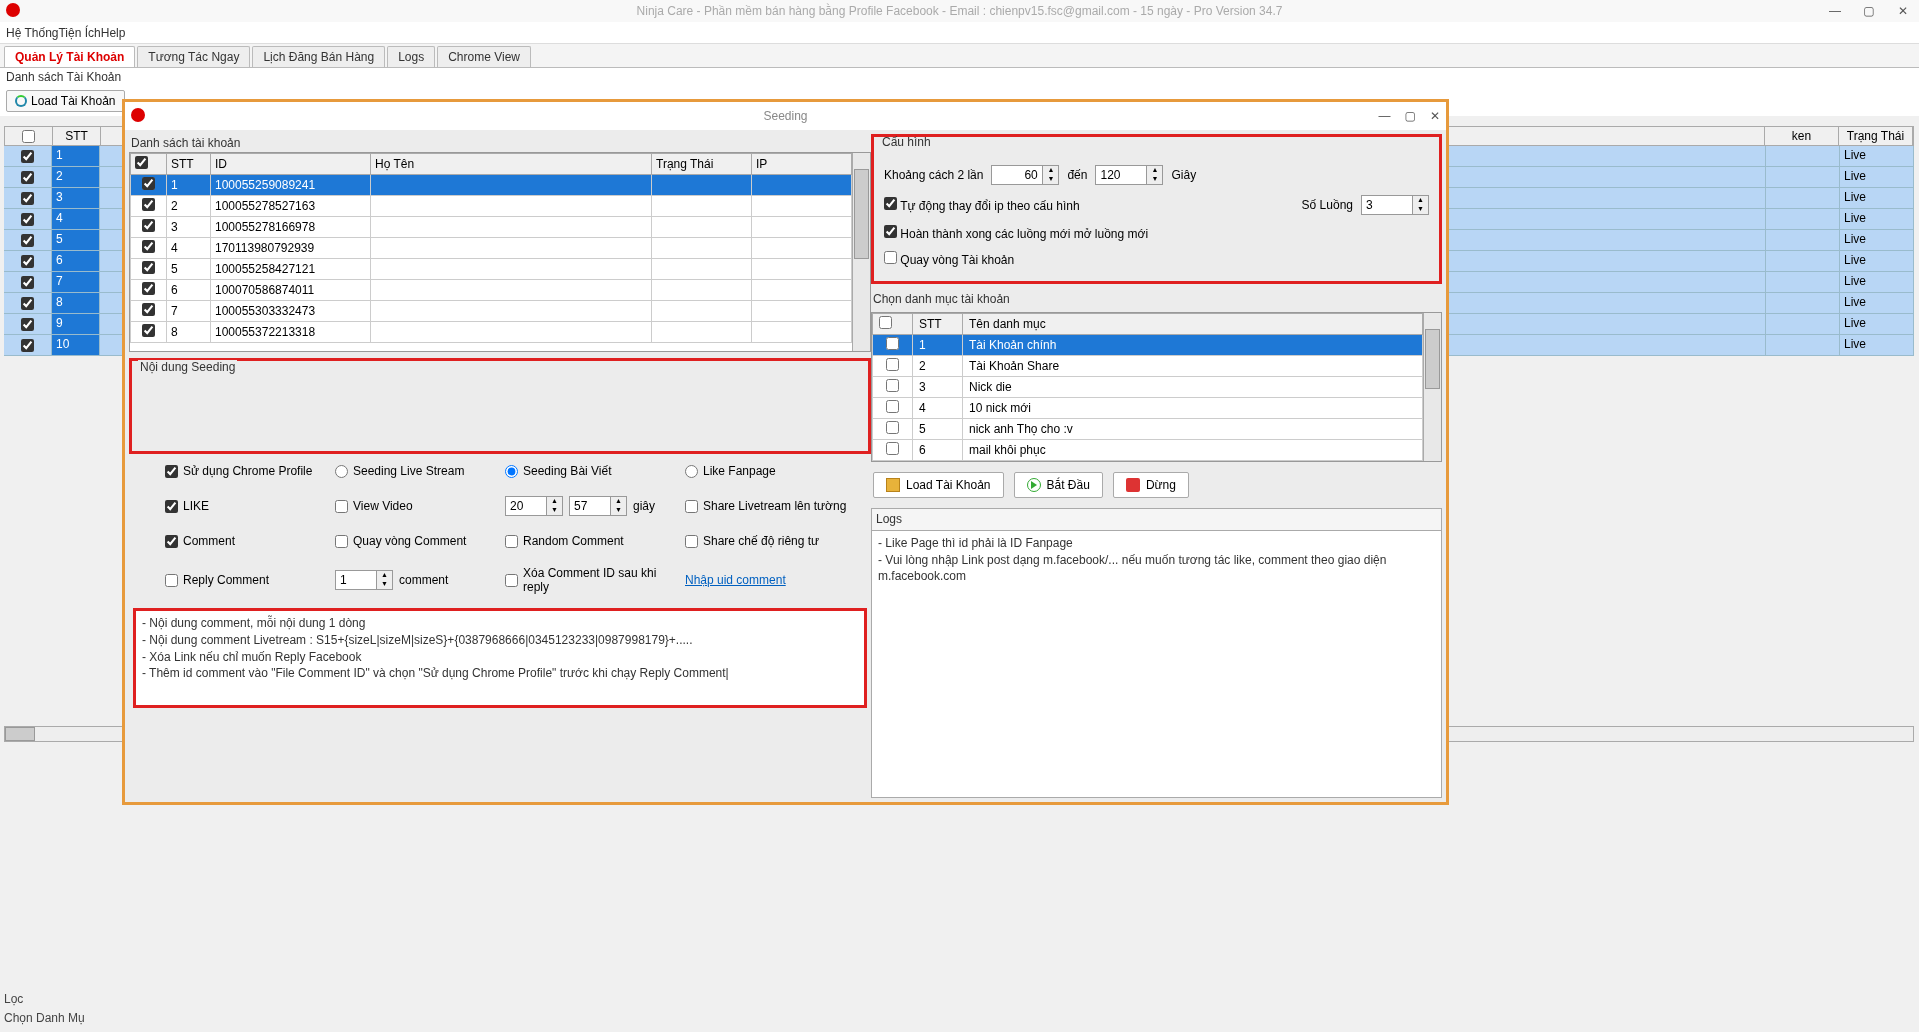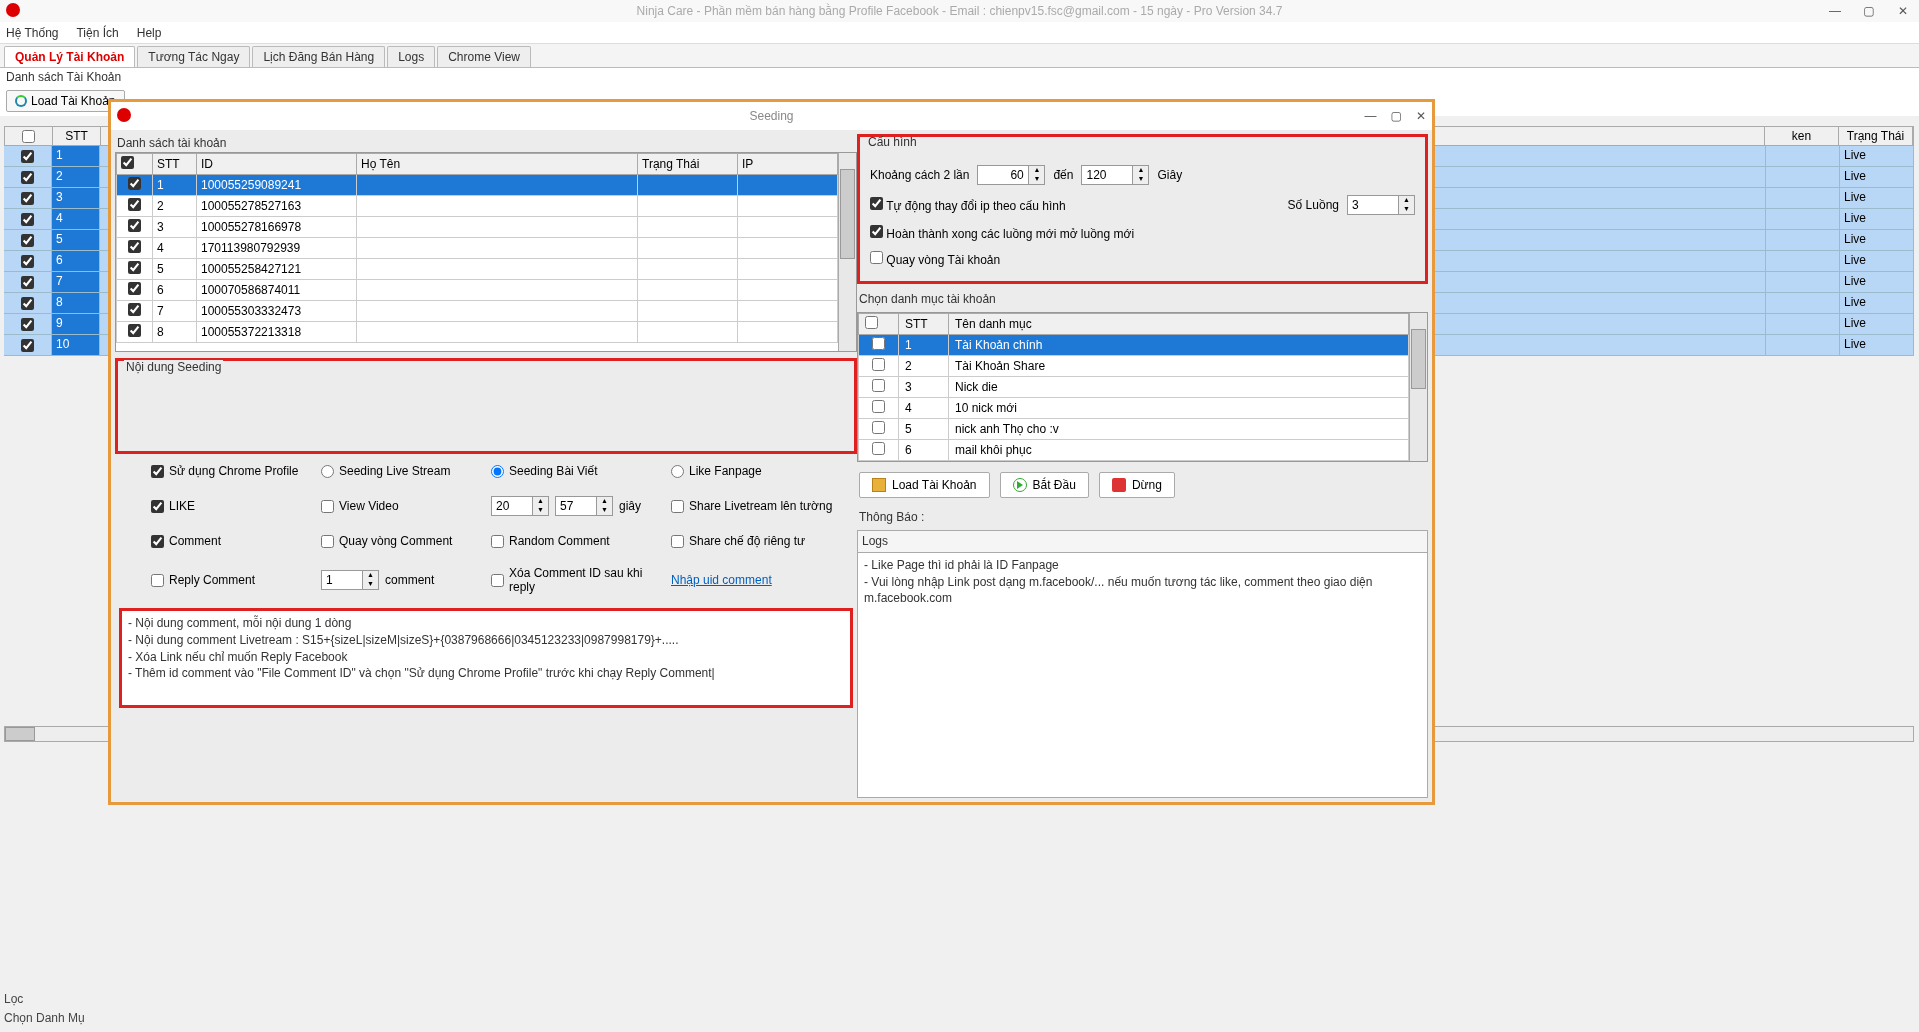--- a/index.html
+++ b/index.html
@@ -4,21 +4,21 @@
 <style>
 * { box-sizing: border-box; margin: 0; padding: 0; font-family: "Segoe UI", Tahoma, sans-serif; font-size: 12px; }
 body { background: #f0f0f0; width: 1919px; height: 1032px; overflow: hidden; position: relative; }
 
 
 .titlebar { height: 22px; background: #f8f8f8; display: flex; align-items: center; justify-content: center; position: relative; color: #aaa; }
 .titlebar .icon { position: absolute; left: 6px; top: 3px; width: 14px; height: 14px; background: #d00; border-radius: 50%; }
 .titlebar .wctrl { position: absolute; right: 4px; display: flex; gap: 10px; color: #555; }
 .titlebar .wctrl span { width: 24px; text-align: center; cursor: default; }
 
-.menubar { height: 22px; background: #fff; border-bottom: 1px solid #ddd; display: flex; align-items: center; padding-left: 6px; gap: 18px; }
+.menubar { height: 22px; background: #fff; border-bottom: 1px solid #ddd; display: flex; align-items: center; padding-left: 6px; }
 .menubar span { color: #333; }
 
 .tabstrip { height: 24px; background: #f4f4f4; display: flex; align-items: flex-end; padding-left: 4px; gap: 2px; border-bottom: 1px solid #bbb; }
 .tabstrip .tab { padding: 3px 10px; border: 1px solid #bbb; border-bottom: none; background: #eee; color: #333; border-radius: 2px 2px 0 0; }
 .tabstrip .tab.active { background: #fff; color: #d00; font-weight: 600; }
 
 .sublabel { padding: 2px 6px; color: #333; background: #fff; }
 
 .toolbar { height: 30px; background: #fff; display: flex; align-items: center; padding: 0 6px; gap: 6px; }
 .loadbtn { border: 1px solid #aaa; padding: 3px 8px; display: flex; align-items: center; gap: 4px; background: #f8f8f8; border-radius: 2px; }
@@ -35,21 +35,21 @@
 .bg-grid .hdr .col-stt { background: #f0f0f0; color: #000; }
 .bg-grid .col-mid { flex: 1; }
 .bg-grid .col-token { width: 74px; }
 .bg-grid .col-status { width: 74px; }
 .bg-grid .hscroll { height: 16px; border: 1px solid #aaa; background: #eee; position: relative; margin-top: 370px; }
 .bg-grid .hscroll .thumb { position:absolute; left:0; width:30px; height:100%; background:#ccc; border:1px solid #999; }
 
 .bg-footer { position:absolute; left:4px; bottom:4px; color:#444; font-size:12px; line-height:1.6; }
 
 
-.modal { position: absolute; left: 108px; top: 99px; width: 1327px; height: 706px; background: #ececec; border: 3px solid #e79a3c; }
+.modal { position: absolute; left: 122px; top: 99px; width: 1327px; height: 706px; background: #ececec; border: 3px solid #e79a3c; }
 .modal .mtitle { height: 28px; background: #fff; display:flex; align-items:center; justify-content:center; color:#888; position:relative; }
 .modal .mtitle .icon { position:absolute; left:6px; top:6px; width:14px; height:14px; background:#d00; border-radius:50%; }
 .modal .mtitle .wctrl { position:absolute; right:6px; display:flex; gap:14px; color:#555; }
 .modal-body { display:flex; height: calc(100% - 28px); }
 .mcol-l { width: 746px; padding: 4px 0 4px 4px; display:flex; flex-direction:column; }
 .mcol-r { flex:1; padding: 4px 4px 4px 0; display:flex; flex-direction:column; gap:4px; }
 
 .mlabel { color:#333; padding: 2px 2px; }
 
 .account-table { border: 1px solid #999; background:#fff; height: 200px; display:flex; }
@@ -551,21 +551,20 @@
               <span class="ico-play"></span>
             </span>
             <span>Bắt Đầu</span>
           </div>
         <div class="abtn">
             <span class="ico ico-stop"></span>
             <span>Dừng</span>
           </div>
       </div>
 
-      <div class="mlabel">Thông Báo :</div>
       <div class="logsection">
         <div class="loghdr">Logs</div>
         <div>- Like Page thì id phải là ID Fanpage</div>
         <div>- Vui lòng nhập Link post dạng m.facebook/... nếu muốn tương tác like, comment theo giao diện m.facebook.com</div>
       </div>
     </div>
   </div>
 </div>
 
 </body></html>

